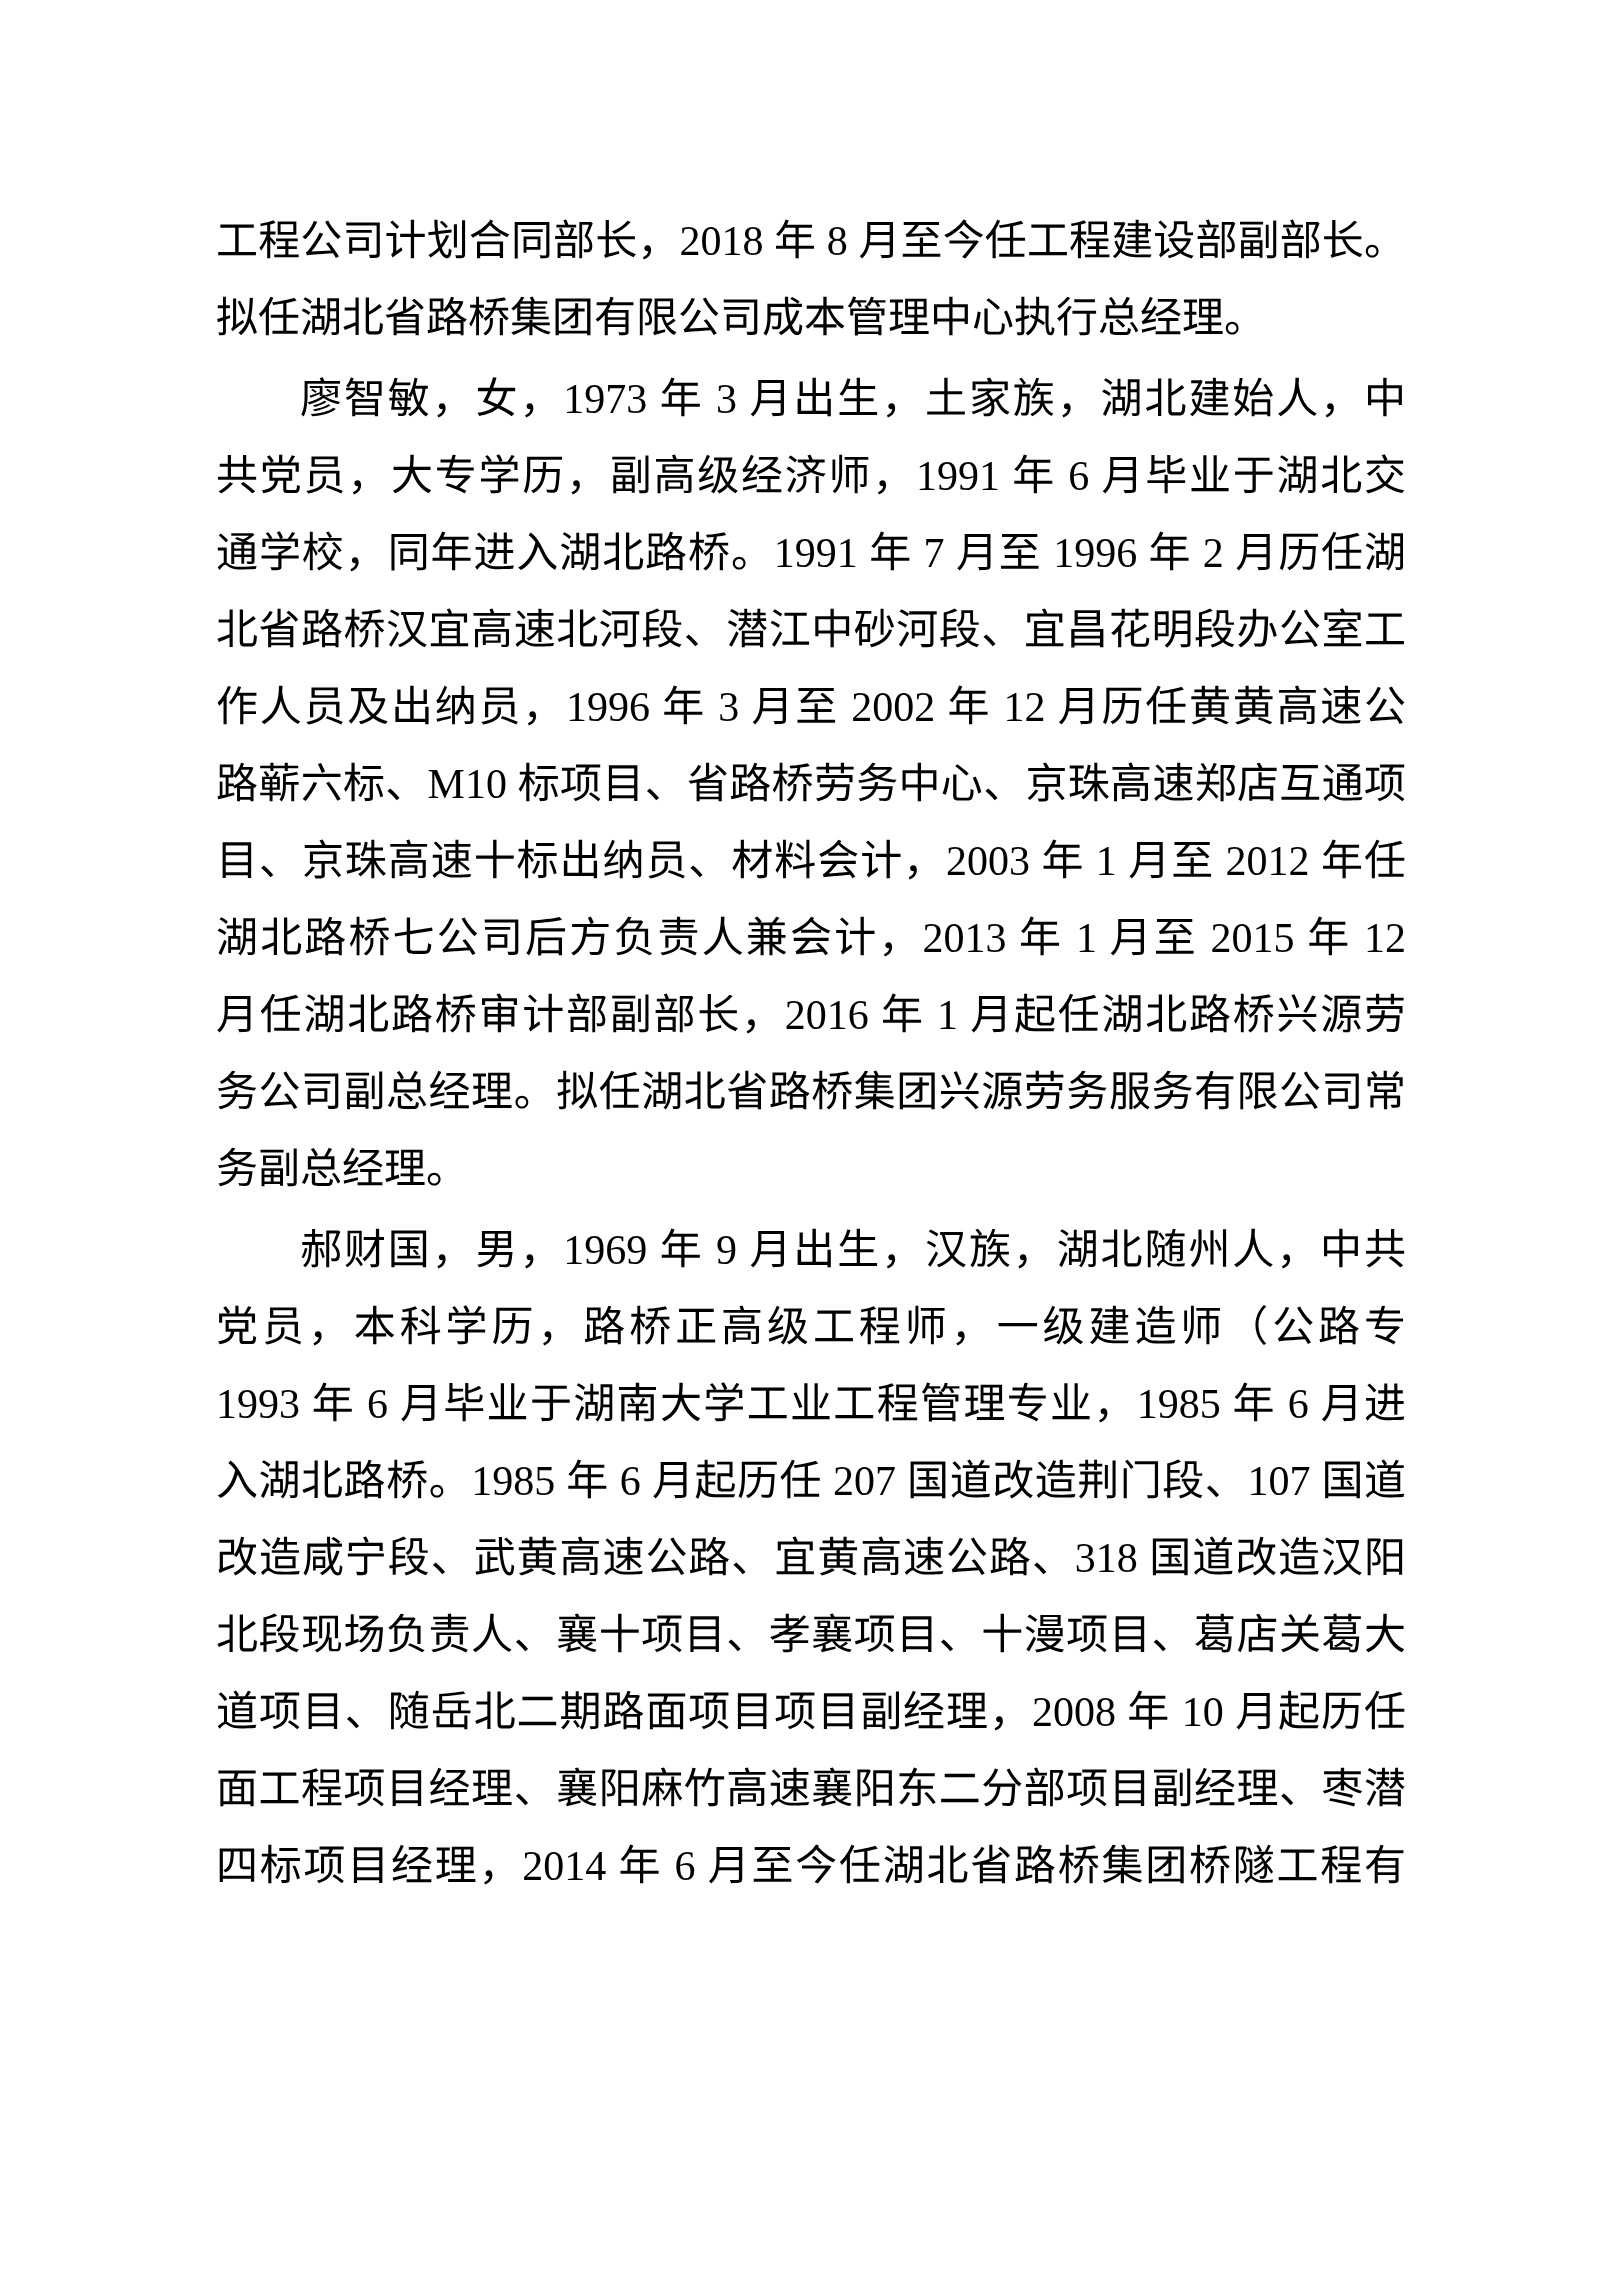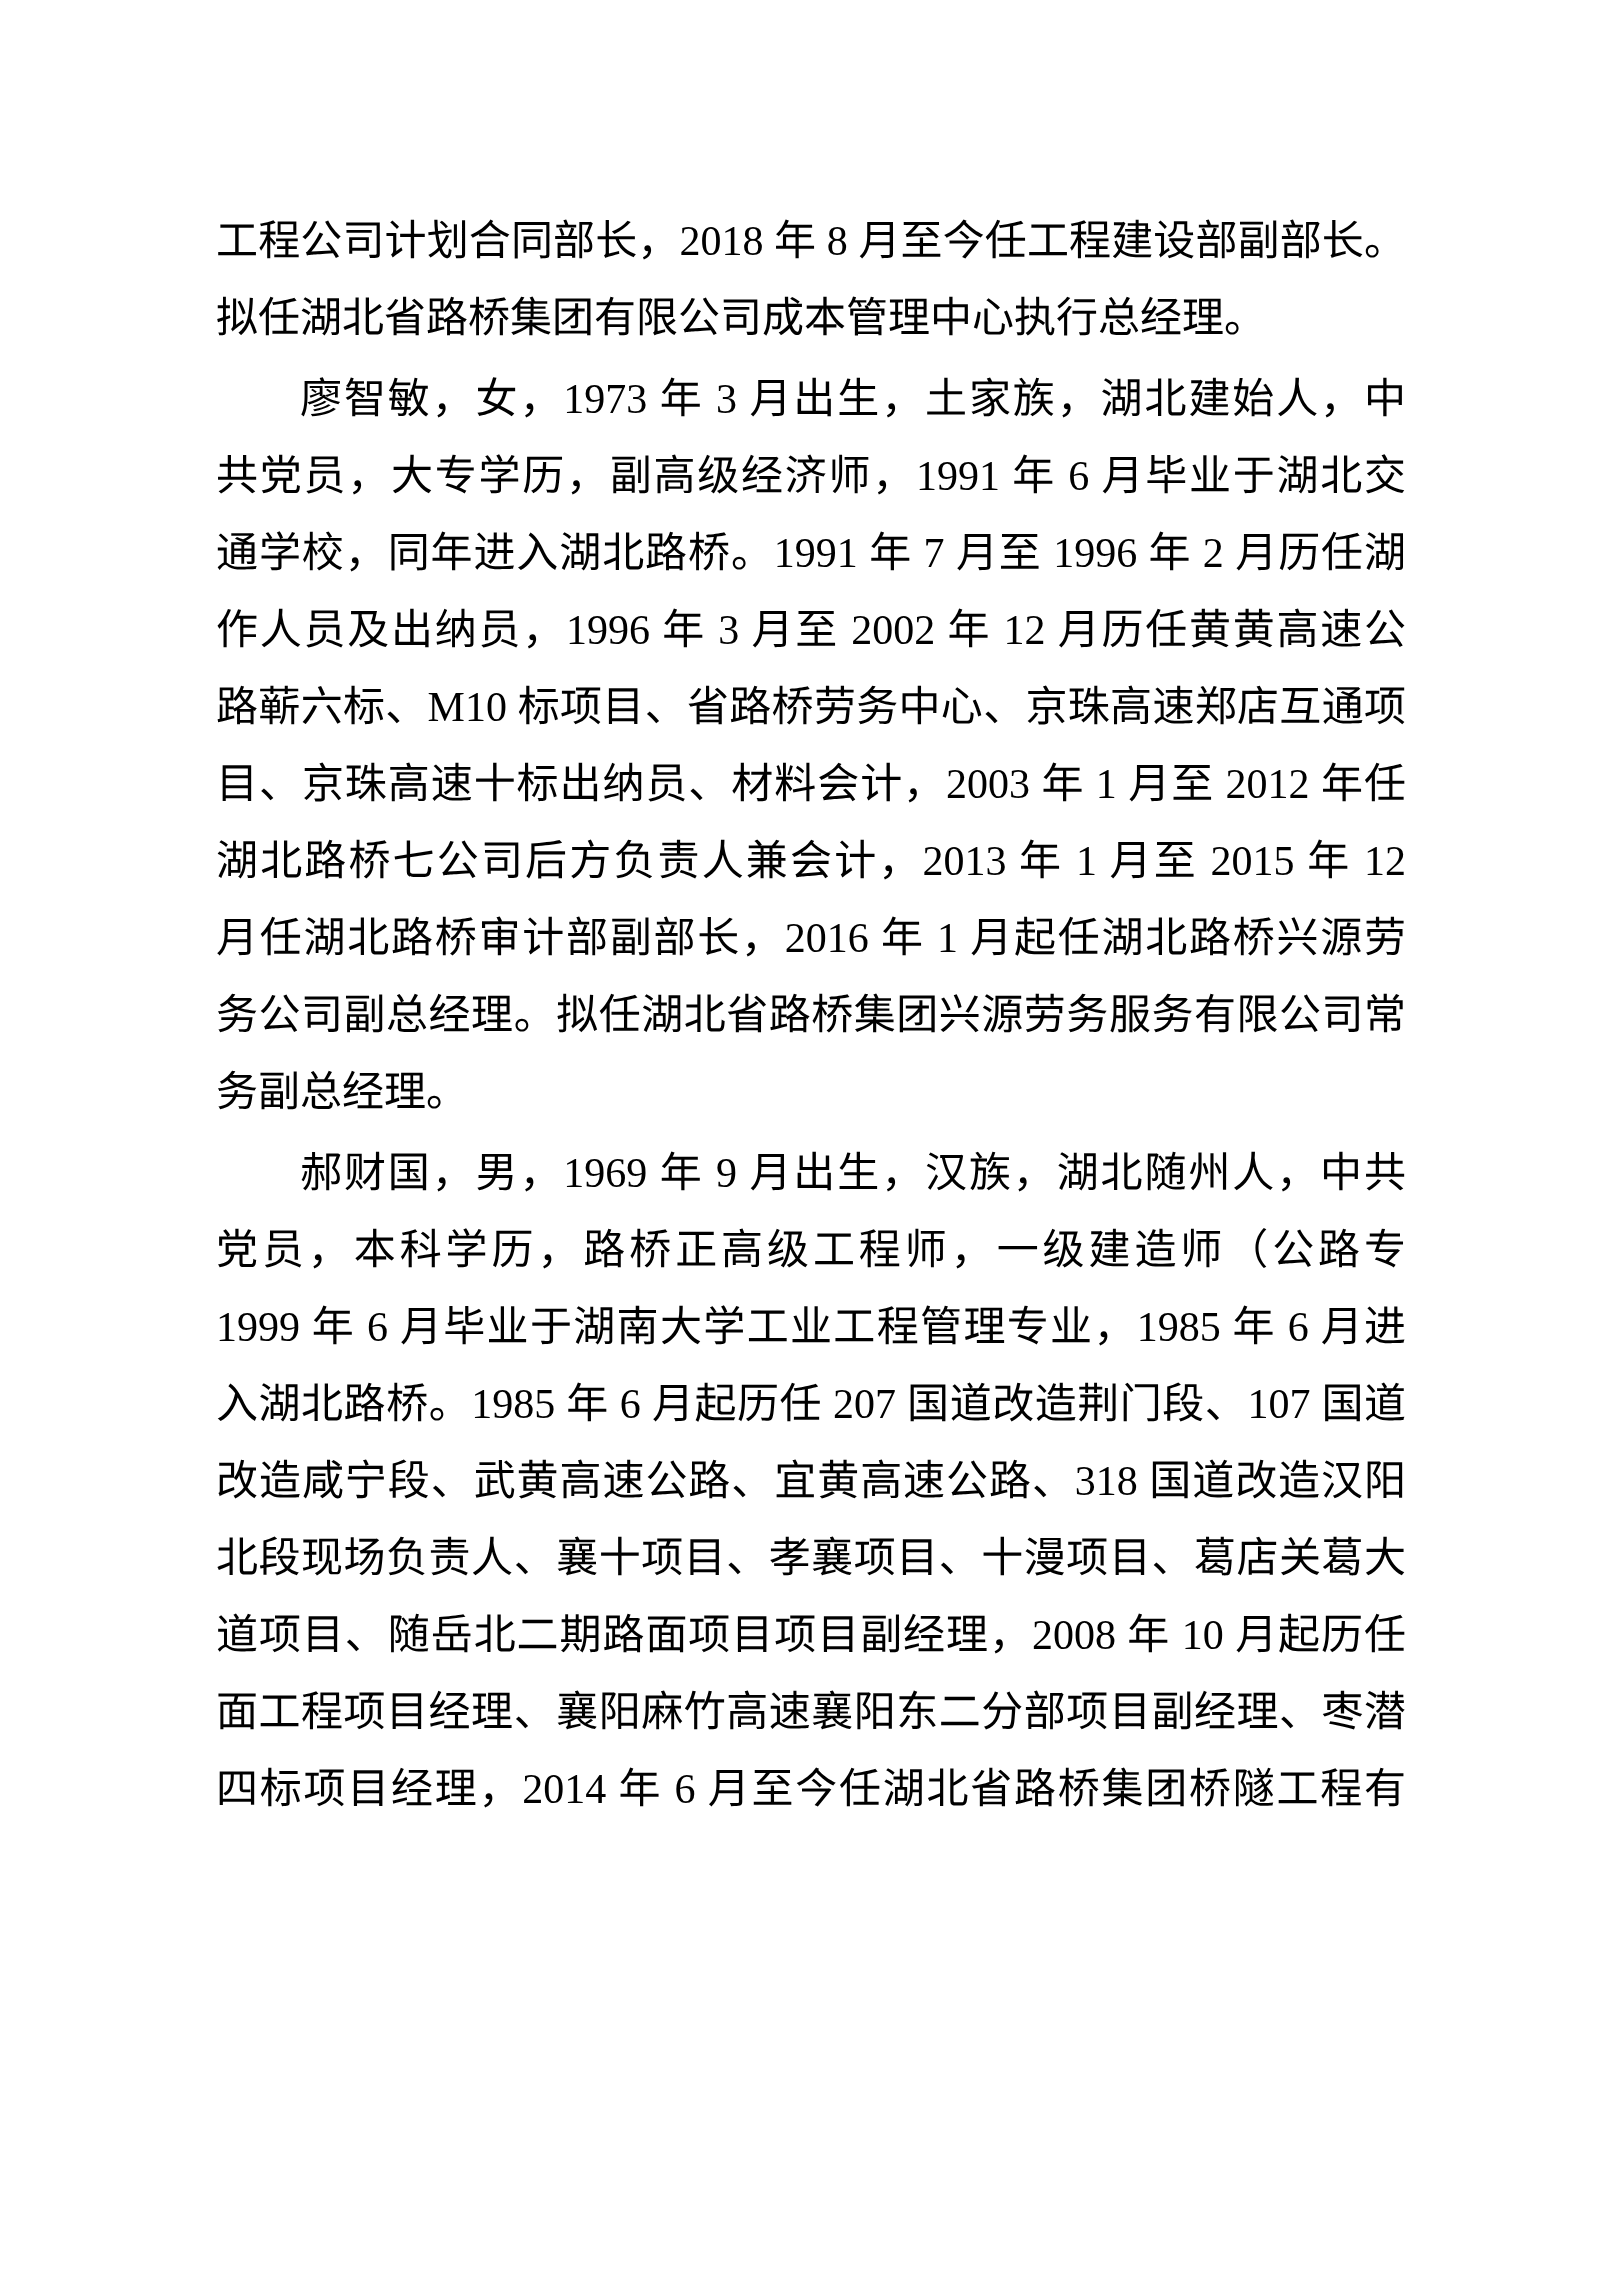--- a/index.html
+++ b/index.html
@@ -50,32 +50,33 @@
 <div class="page">
   <div class="text-block">
       <div class="paragraph">
         <div class="text-line">工程公司计划合同部长，2018 年 8 月至今任工程建设部副部长。</div>
         <div class="text-line no-stretch">拟任湖北省路桥集团有限公司成本管理中心执行总经理。</div>
       </div>
       <div class="paragraph">
         <div class="text-line first-indent">廖智敏，女，1973 年 3 月出生，土家族，湖北建始人，中</div>
         <div class="text-line">共党员，大专学历，副高级经济师，1991 年 6 月毕业于湖北交</div>
         <div class="text-line">通学校，同年进入湖北路桥。1991 年 7 月至 1996 年 2 月历任湖</div>
+        <div class="text-line">北省路桥汉宜高速北河段、潜江中砂河段、宜昌花明段办公室工</div>
         <div class="text-line">作人员及出纳员，1996 年 3 月至 2002 年 12 月历任黄黄高速公</div>
         <div class="text-line">路蕲六标、M10 标项目、省路桥劳务中心、京珠高速郑店互通项</div>
         <div class="text-line">目、京珠高速十标出纳员、材料会计，2003 年 1 月至 2012 年任</div>
         <div class="text-line">湖北路桥七公司后方负责人兼会计，2013 年 1 月至 2015 年 12</div>
         <div class="text-line">月任湖北路桥审计部副部长，2016 年 1 月起任湖北路桥兴源劳</div>
         <div class="text-line">务公司副总经理。拟任湖北省路桥集团兴源劳务服务有限公司常</div>
         <div class="text-line no-stretch">务副总经理。</div>
       </div>
       <div class="paragraph">
         <div class="text-line first-indent">郝财国，男，1969 年 9 月出生，汉族，湖北随州人，中共</div>
         <div class="text-line">党员，本科学历，路桥正高级工程师，一级建造师（公路专业），</div>
-        <div class="text-line">1999 年 6 月毕业于湖南大学工业工程管理专业，1985 年 6 月进</div>
+        <div class="text-line">1993 年 6 月毕业于湖南大学工业工程管理专业，1985 年 6 月进</div>
         <div class="text-line">入湖北路桥。1985 年 6 月起历任 207 国道改造荆门段、107 国道</div>
         <div class="text-line">改造咸宁段、武黄高速公路、宜黄高速公路、318 国道改造汉阳</div>
         <div class="text-line">北段现场负责人、襄十项目、孝襄项目、十漫项目、葛店关葛大</div>
         <div class="text-line">道项目、随岳北二期路面项目项目副经理，2008 年 10 月起历任</div>
         <div class="text-line">面工程项目经理、襄阳麻竹高速襄阳东二分部项目副经理、枣潜</div>
         <div class="text-line">四标项目经理，2014 年 6 月至今任湖北省路桥集团桥隧工程有</div>
       </div>
     </div>
 </div>
 

